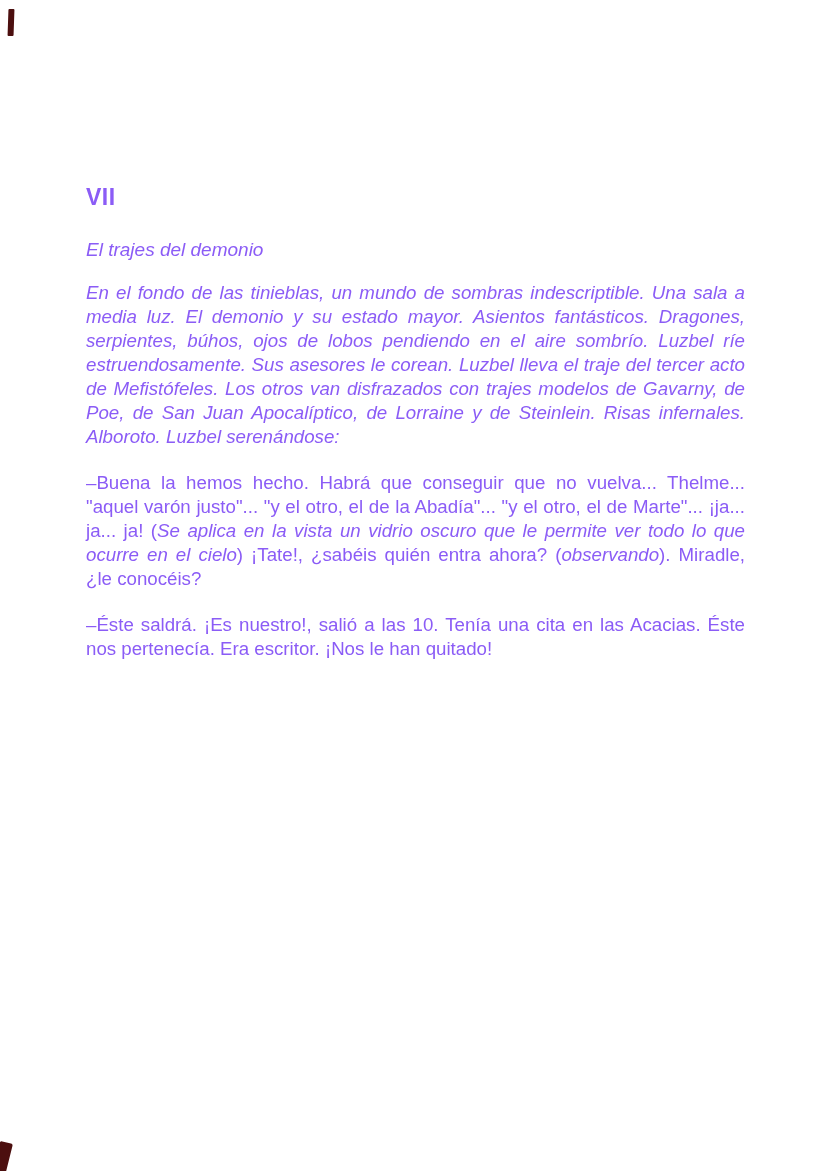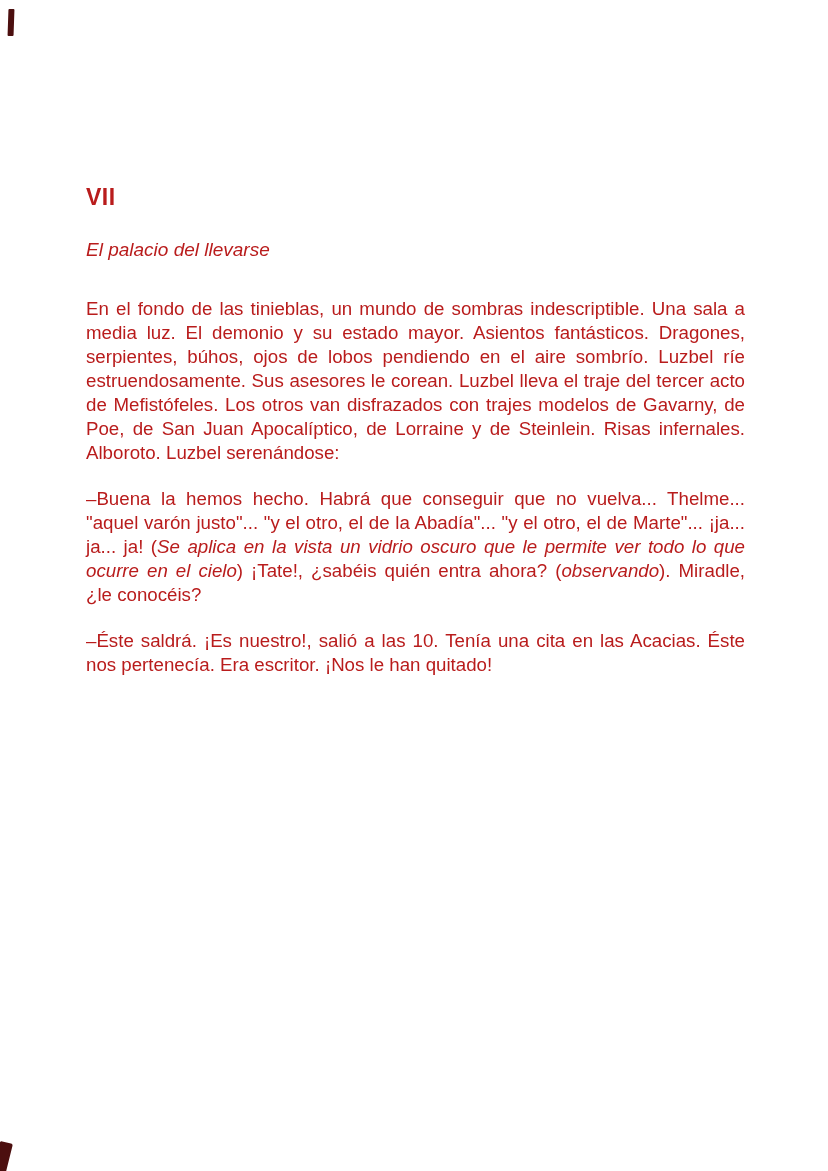--- a/index.html
+++ b/index.html
@@ -36,21 +36,22 @@
     line-height: 24px;
   }
   p.para {
     margin: 22px 0 0 0;
     font-size: 18.7px;
     line-height: 24px;
     text-align: justify;
     text-justify: inter-word;
   }
   p.para.first {
-    margin-top: 35px;
+    margin-top: 19px;
+    font-style: italic;
   }
   .page-number {
     position: absolute;
     top: 1096px;
     left: 86px;
     width: 659px;
     text-align: center;
     font-size: 19px;
     line-height: 24px;
   }
@@ -70,28 +71,28 @@
     bottom: -5px;
     width: 13px;
     height: 34px;
     border-radius: 2px;
     transform: rotate(14deg);
   }
 </style>
 </head>
 <body>
 
-<div class="page" style="color: #b91c1c; background: rgb(255, 255, 255);">
+<div class="page" style="color: #8b5cf6; background: rgb(255, 255, 255);">
 
   <div class="scan-mark-top-left" style="background: rgb(76, 15, 15);"></div>
 
   <div class="content">
     <h1 class="chapter-number">VII</h1>
 
-    <p class="chapter-subtitle">El palacio del llevarse</p>
+    <p class="chapter-subtitle">El trajes del demonio</p>
 
     <p class="para first">En el fondo de las tinieblas, un mundo de sombras indescriptible. Una sala a media luz. El demonio y su estado mayor. Asientos fantásticos. Dragones, serpientes, búhos, ojos de lobos pendiendo en el aire sombrío. Luzbel ríe estruendosamente. Sus asesores le corean. Luzbel lleva el traje del tercer acto de Mefistófeles. Los otros van disfrazados con trajes modelos de Gavarny, de Poe, de San Juan Apocalíptico, de Lorraine y de Steinlein. Risas infernales. Alboroto. Luzbel serenándose:</p>
 
     <p class="para"><span>–Buena la hemos hecho. Habrá que conseguir que no vuelva... Thelme... "aquel varón justo"... "y el otro, el de la Abadía"... "y el otro, el de Marte"... ¡ja... ja... ja! (</span><i>Se aplica en la vista un vidrio oscuro que le permite ver todo lo que ocurre en el cielo</i><span>) ¡Tate!, ¿sabéis quién entra ahora? (</span><i>observando</i><span>). Miradle, ¿le conocéis?</span></p>
 
 
     <p class="para">–Éste saldrá. ¡Es nuestro!, salió a las 10. Tenía una cita en las Acacias. Éste nos pertenecía. Era escritor. ¡Nos le han quitado!</p>
 
   </div>
 

